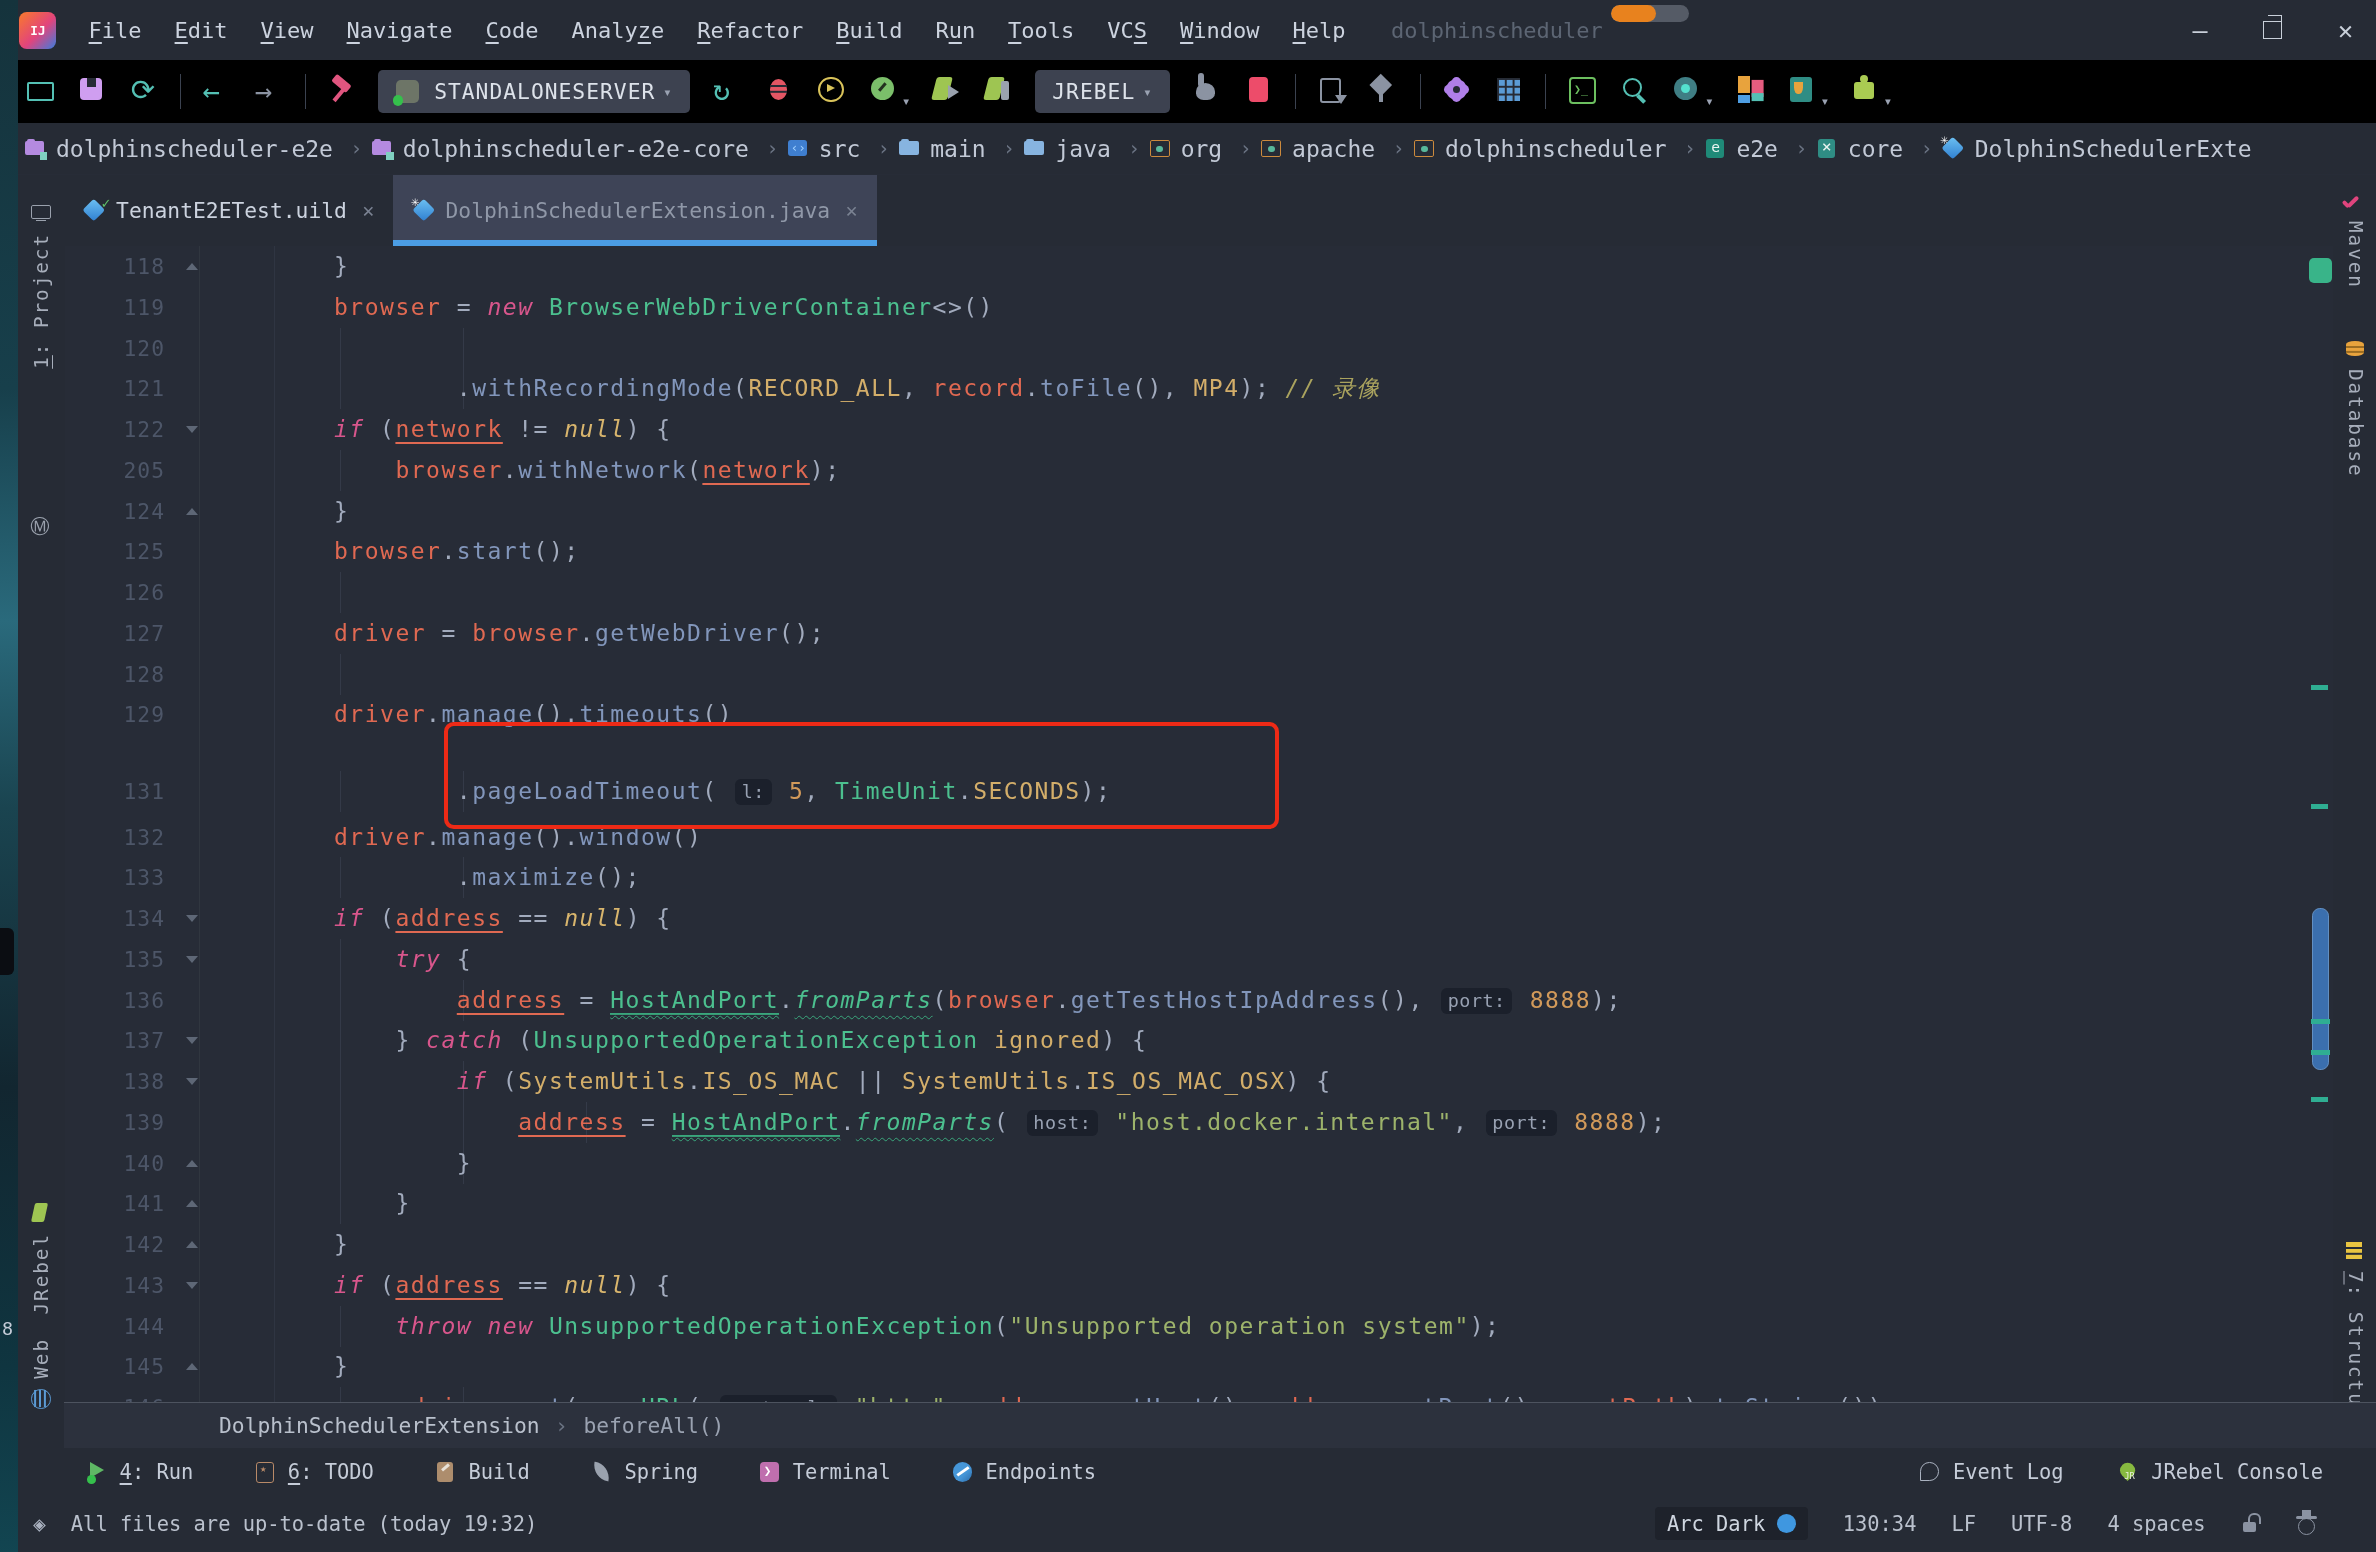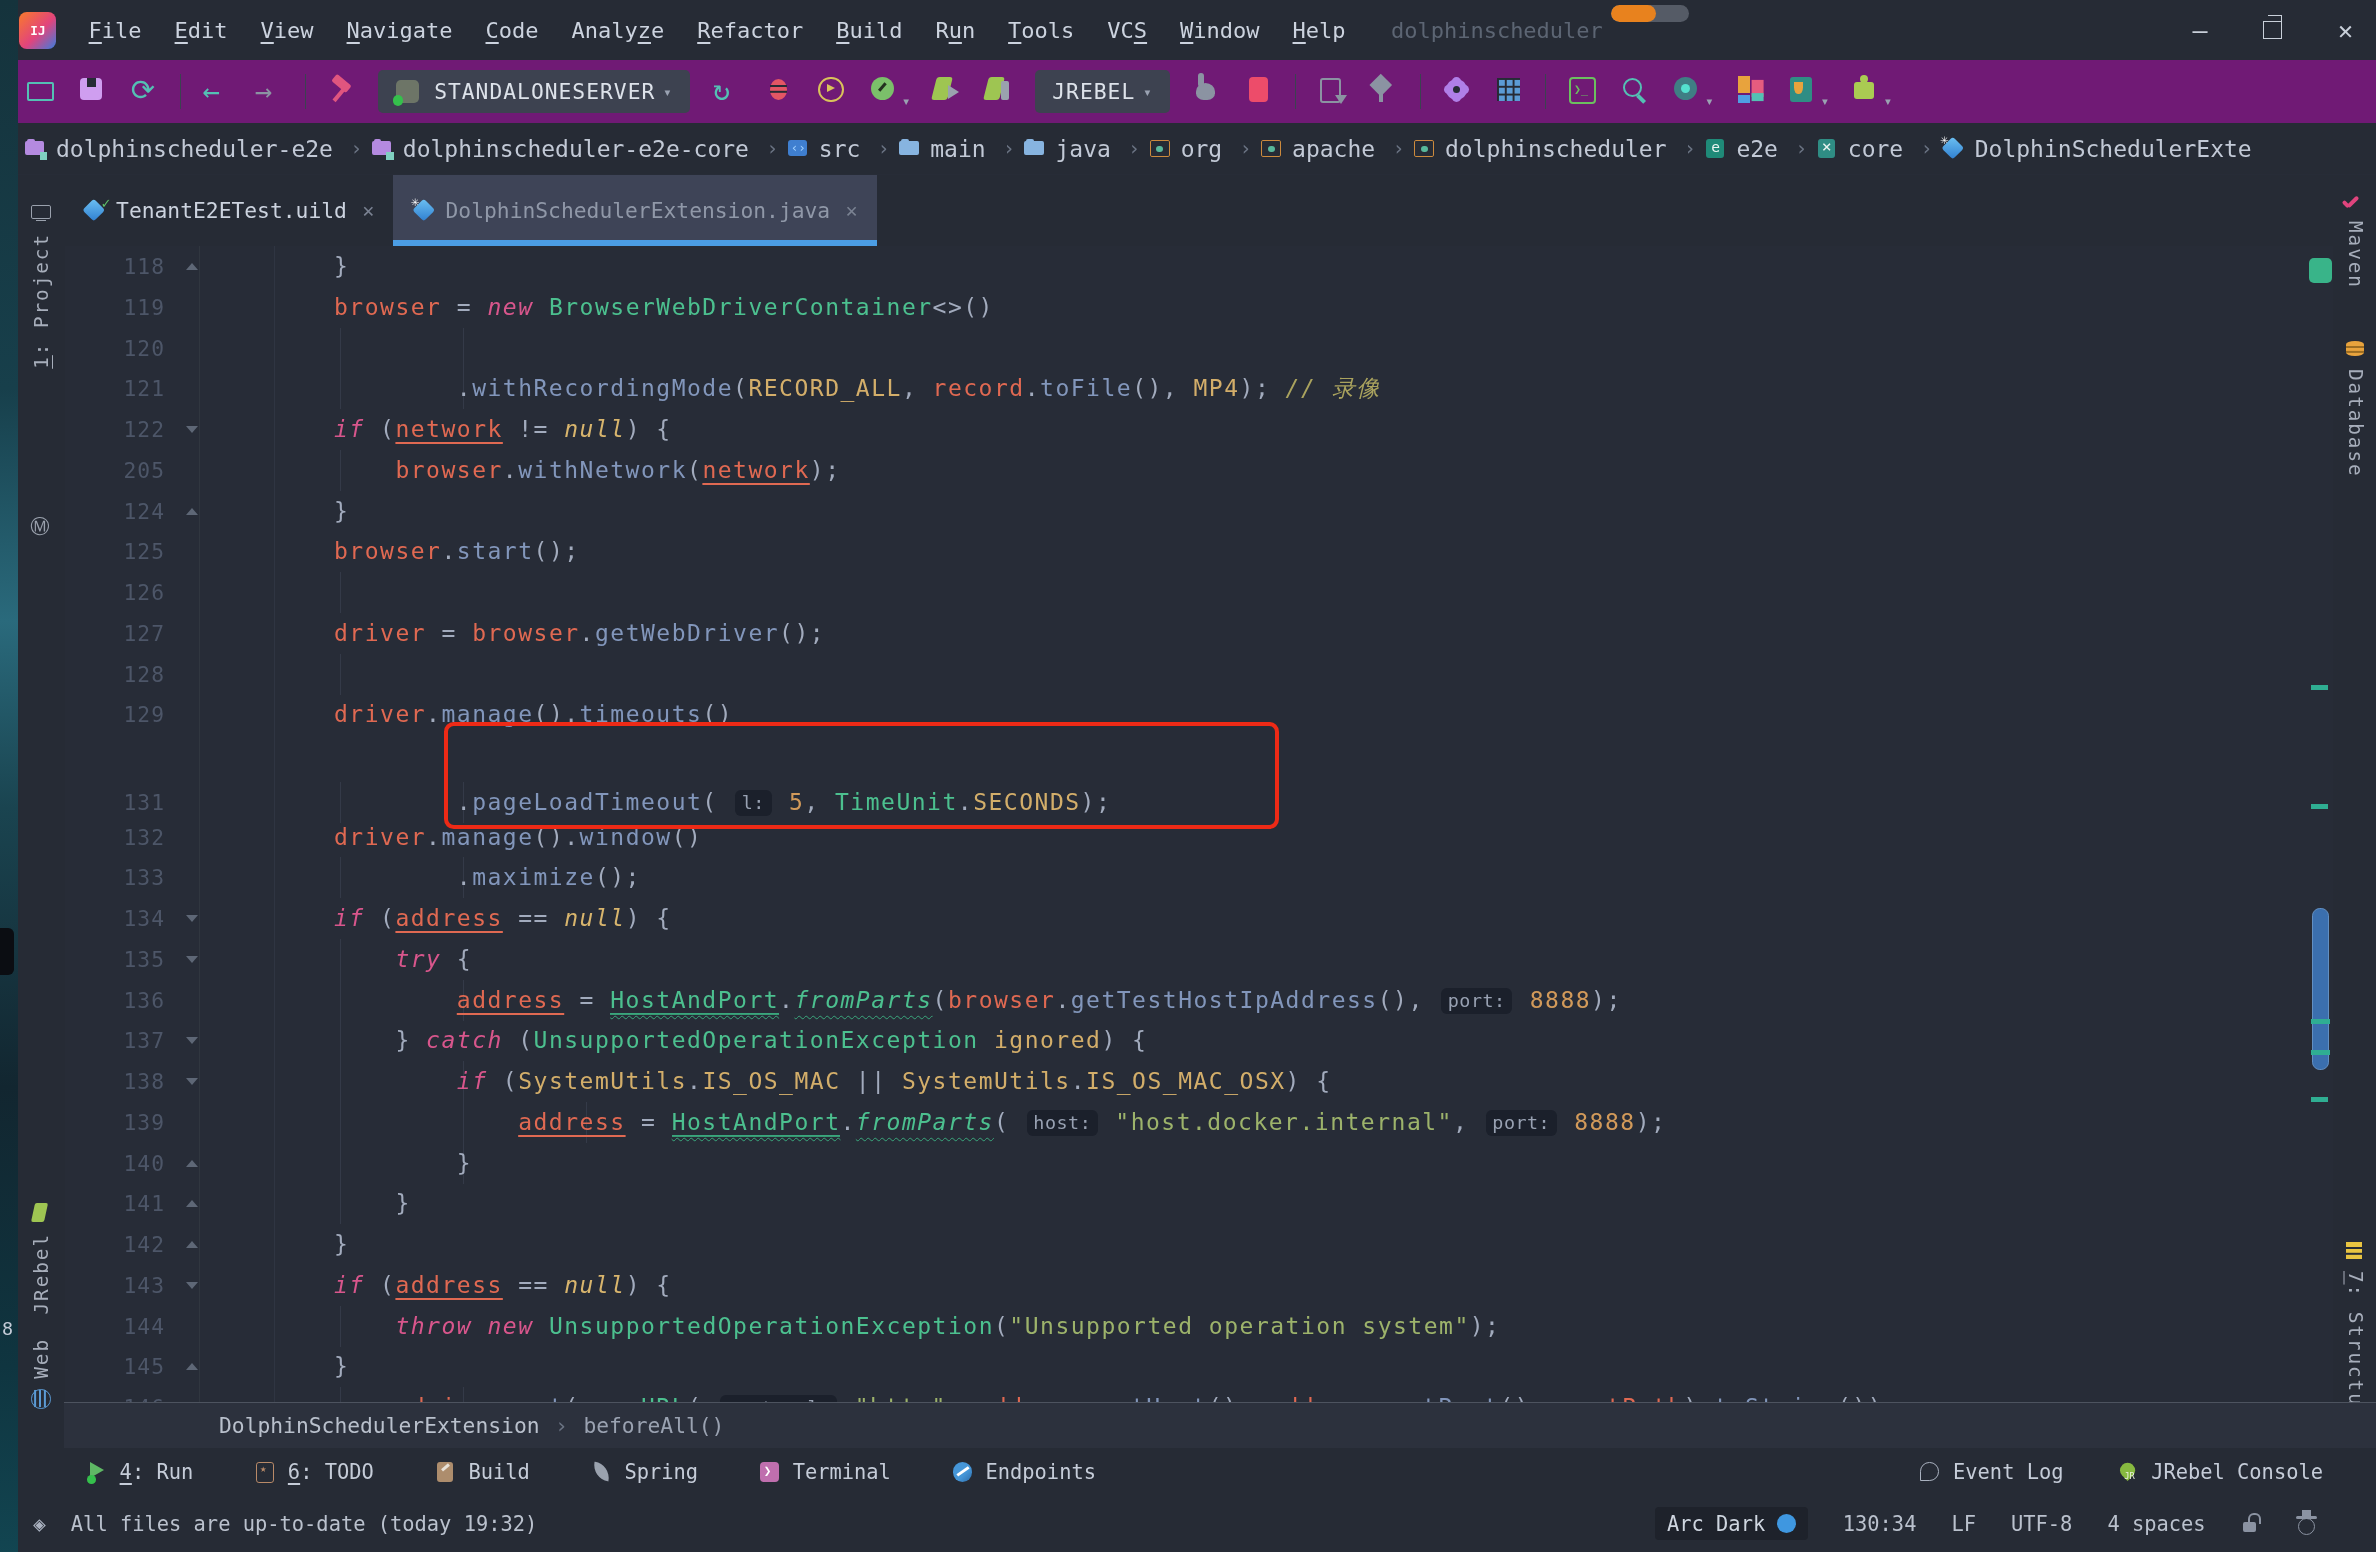--- a/index.html
+++ b/index.html
@@ -1,20 +1,20 @@
 <!DOCTYPE html>
 <html><head>
 <meta charset="utf-8">
 <style>
   html,body{margin:0;padding:0;background:#272c37;font-family:"DejaVu Sans Mono",monospace;}
   #app{position:relative;width:2376px;height:1553px;overflow:hidden;background:#272c37;color:#a2abbd;}
   .abs{position:absolute;}
   
   #titlebar{left:0;top:0;width:2376px;height:60px;background:#262b35;}
-  #toolbar{left:0;top:60px;width:2376px;height:63px;background:#701a75;display:flex;align-items:center;gap:19.4px;padding-left:23px;box-sizing:border-box;}
+  #toolbar{left:0;top:60px;width:2376px;height:63px;background:#000000;display:flex;align-items:center;gap:19.4px;padding-left:23px;box-sizing:border-box;}
   #crumbbar{left:0;top:123px;width:2376px;height:51px;background:#262b35;display:flex;align-items:center;padding-left:25px;box-sizing:border-box;white-space:nowrap;overflow:hidden;}
   #tabbar{left:64px;top:175px;width:2312px;height:71px;background:#262b35;display:flex;}
   #editor{left:64px;top:246px;width:2245px;height:1157px;background:#272c37;overflow:hidden;}
   #scrollcol{left:2309px;top:246px;width:23px;height:1157px;background:#272c37;}
   #bottomcrumb{left:64px;top:1402px;width:2312px;height:46px;background:#2c313d;border-top:1px solid #4d535f;display:flex;align-items:center;padding-left:155px;box-sizing:border-box;font-size:21.3px;}
   #toolwinbar{left:0;top:1448px;width:2376px;height:48px;background:#262b35;display:flex;align-items:center;}
   #statusbar{left:0;top:1495px;width:2376px;height:57px;background:#262b35;display:flex;align-items:center;font-size:20.4px;color:#bac1cd;}
   #leftstrip{left:0;top:0;width:17.5px;height:1553px;background:linear-gradient(180deg,#15333c 0%,#173f4b 25%,#2a6a7c 40%,#1a4450 52%,#122630 70%,#0f3540 88%,#124551 100%);z-index:5;}
   #leftstripe{left:17.5px;top:175px;width:47px;height:1321px;background:#262b35;}
   #rightstripe{left:2333px;top:175px;width:44px;height:1321px;background:#262b35;}
@@ -392,21 +392,21 @@
       </div>
       <div class="row" style="top: 408px;">
         <div class="lnum">128</div>
         <div class="guide" style="left: 276px;"></div>
         <div class="code"></div>
       </div>
       <div class="row" style="top: 448px;">
         <div class="lnum">129</div>
         <div class="code"><span class="tv">driver</span><span class="tp">.</span><span class="tm">manage</span><span class="tp">().</span><span class="tm">timeouts</span><span class="tp">()</span></div>
       </div>
-      <div class="row" style="top: 536px;">
+      <div class="row" style="top: 525px;">
         <div class="lnum">131</div>
         <div class="guide" style="left: 276px;"></div>
         <div class="guide" style="left: 399px;"></div>
         <div class="code"><span class="tp">        .</span><span class="tm">pageLoadTimeout</span><span class="tp">( </span><span class="th">l:</span><span class="tp"> </span><span class="tn">5</span><span class="tp">, </span><span class="tcl">TimeUnit</span><span class="tp">.</span><span class="tco">SECONDS</span><span class="tp">);</span></div>
       </div>
       <div class="row" style="top: 571px;">
         <div class="lnum">132</div>
         <div class="code"><span class="tv">driver</span><span class="tp">.</span><span class="tm">manage</span><span class="tp">().</span><span class="tm">window</span><span class="tp">()</span></div>
       </div>
       <div class="row" style="top: 611px;">

